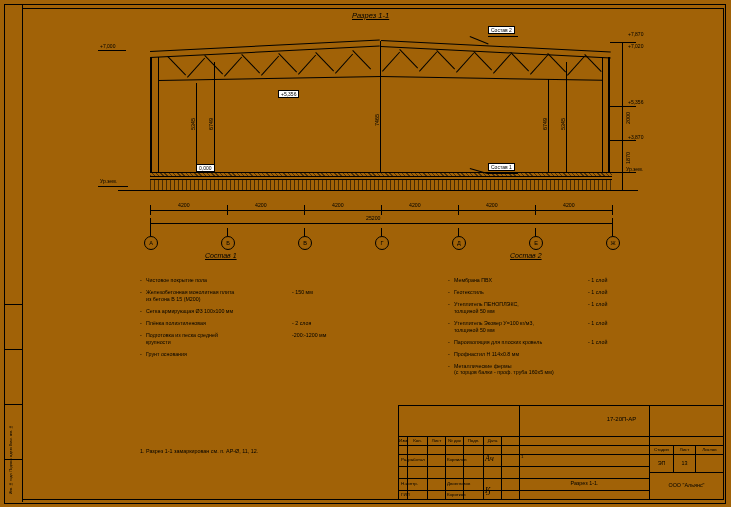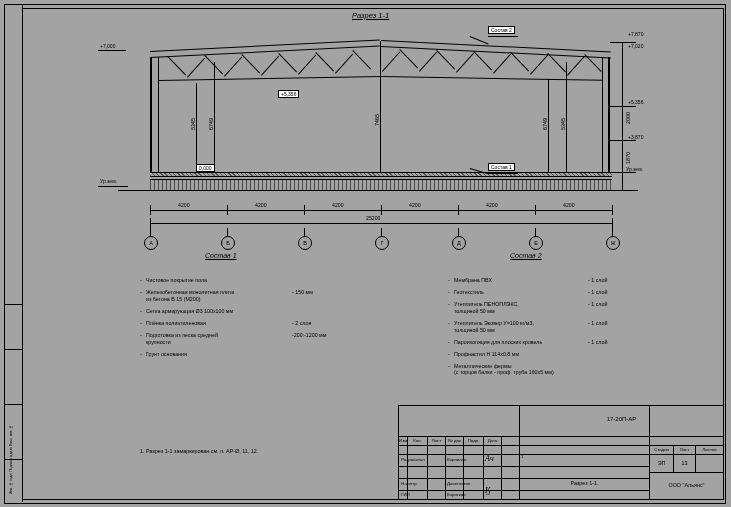--- a/index.html
+++ b/index.html
@@ -1,17 +1,17 @@
 <!DOCTYPE html>
 <html><head>
 <meta charset="utf-8">
 <style>
   html,body{margin:0;padding:0;background:#ffffff;}
   body{width:731px;height:507px;font-family:"Liberation Sans",sans-serif;color:#000;}
-  #sheet{position:relative;width:731px;height:507px;overflow:hidden;background:#a3a3a3;}
+  #sheet{position:relative;width:731px;height:507px;overflow:hidden;background:#a16207;}
 
   
   .frame-outer{position:absolute;left:4px;top:4px;width:720px;height:498px;border:1px solid #000;}
   .frame-inner{position:absolute;left:22px;top:8px;width:700px;height:490px;border:1px solid #000;}
   .left-strip{position:absolute;left:4px;top:4px;width:18px;height:498px;border-right:1px solid #000;}
   .left-strip .divline{position:absolute;left:0;width:18px;height:0;border-top:1px solid #000;}
 
   .vtext{position:absolute;writing-mode:vertical-rl;transform:rotate(180deg);
     font-size:3.4px;letter-spacing:0px;white-space:nowrap;line-height:1;}
 

